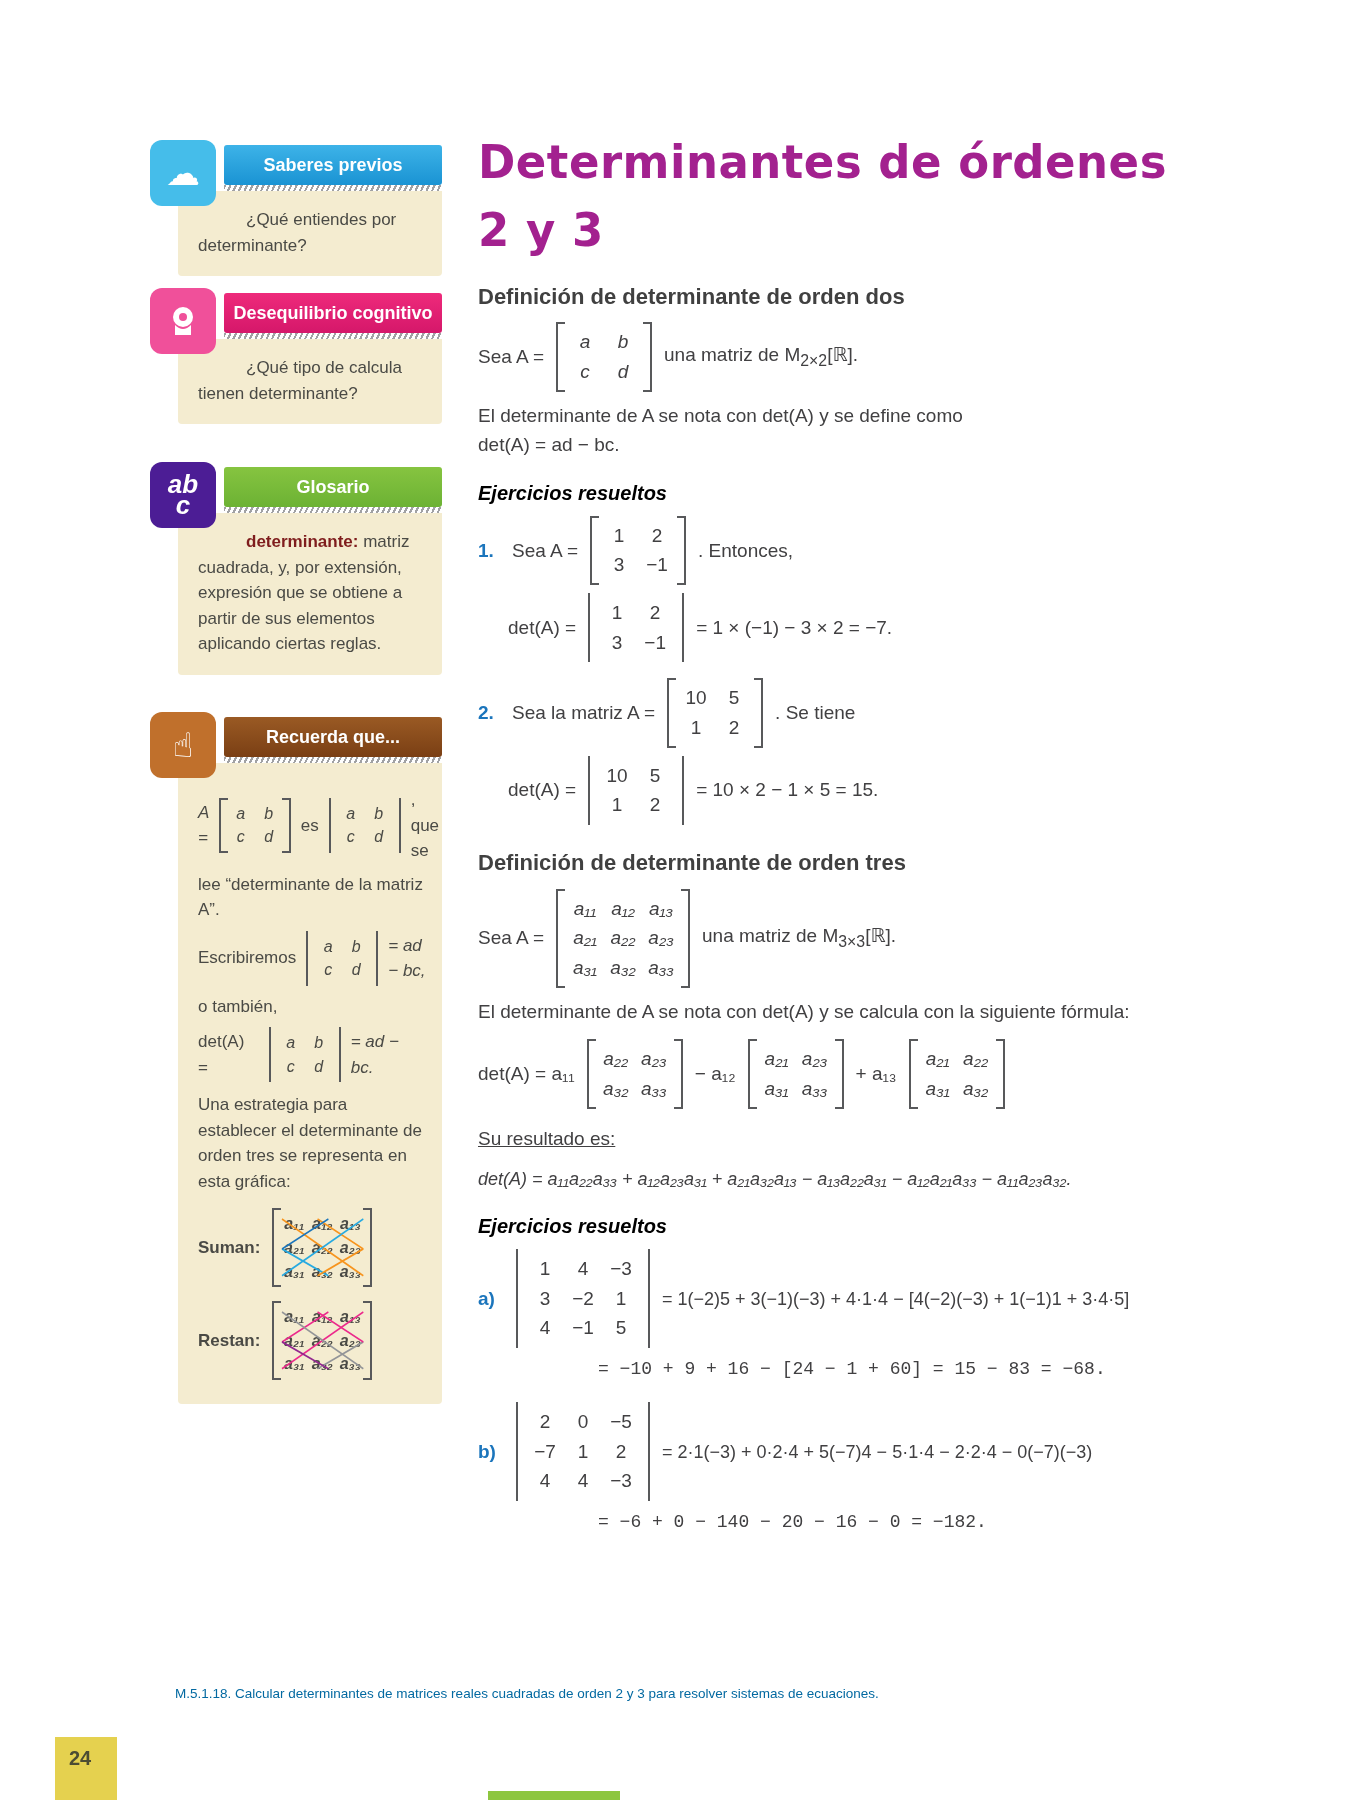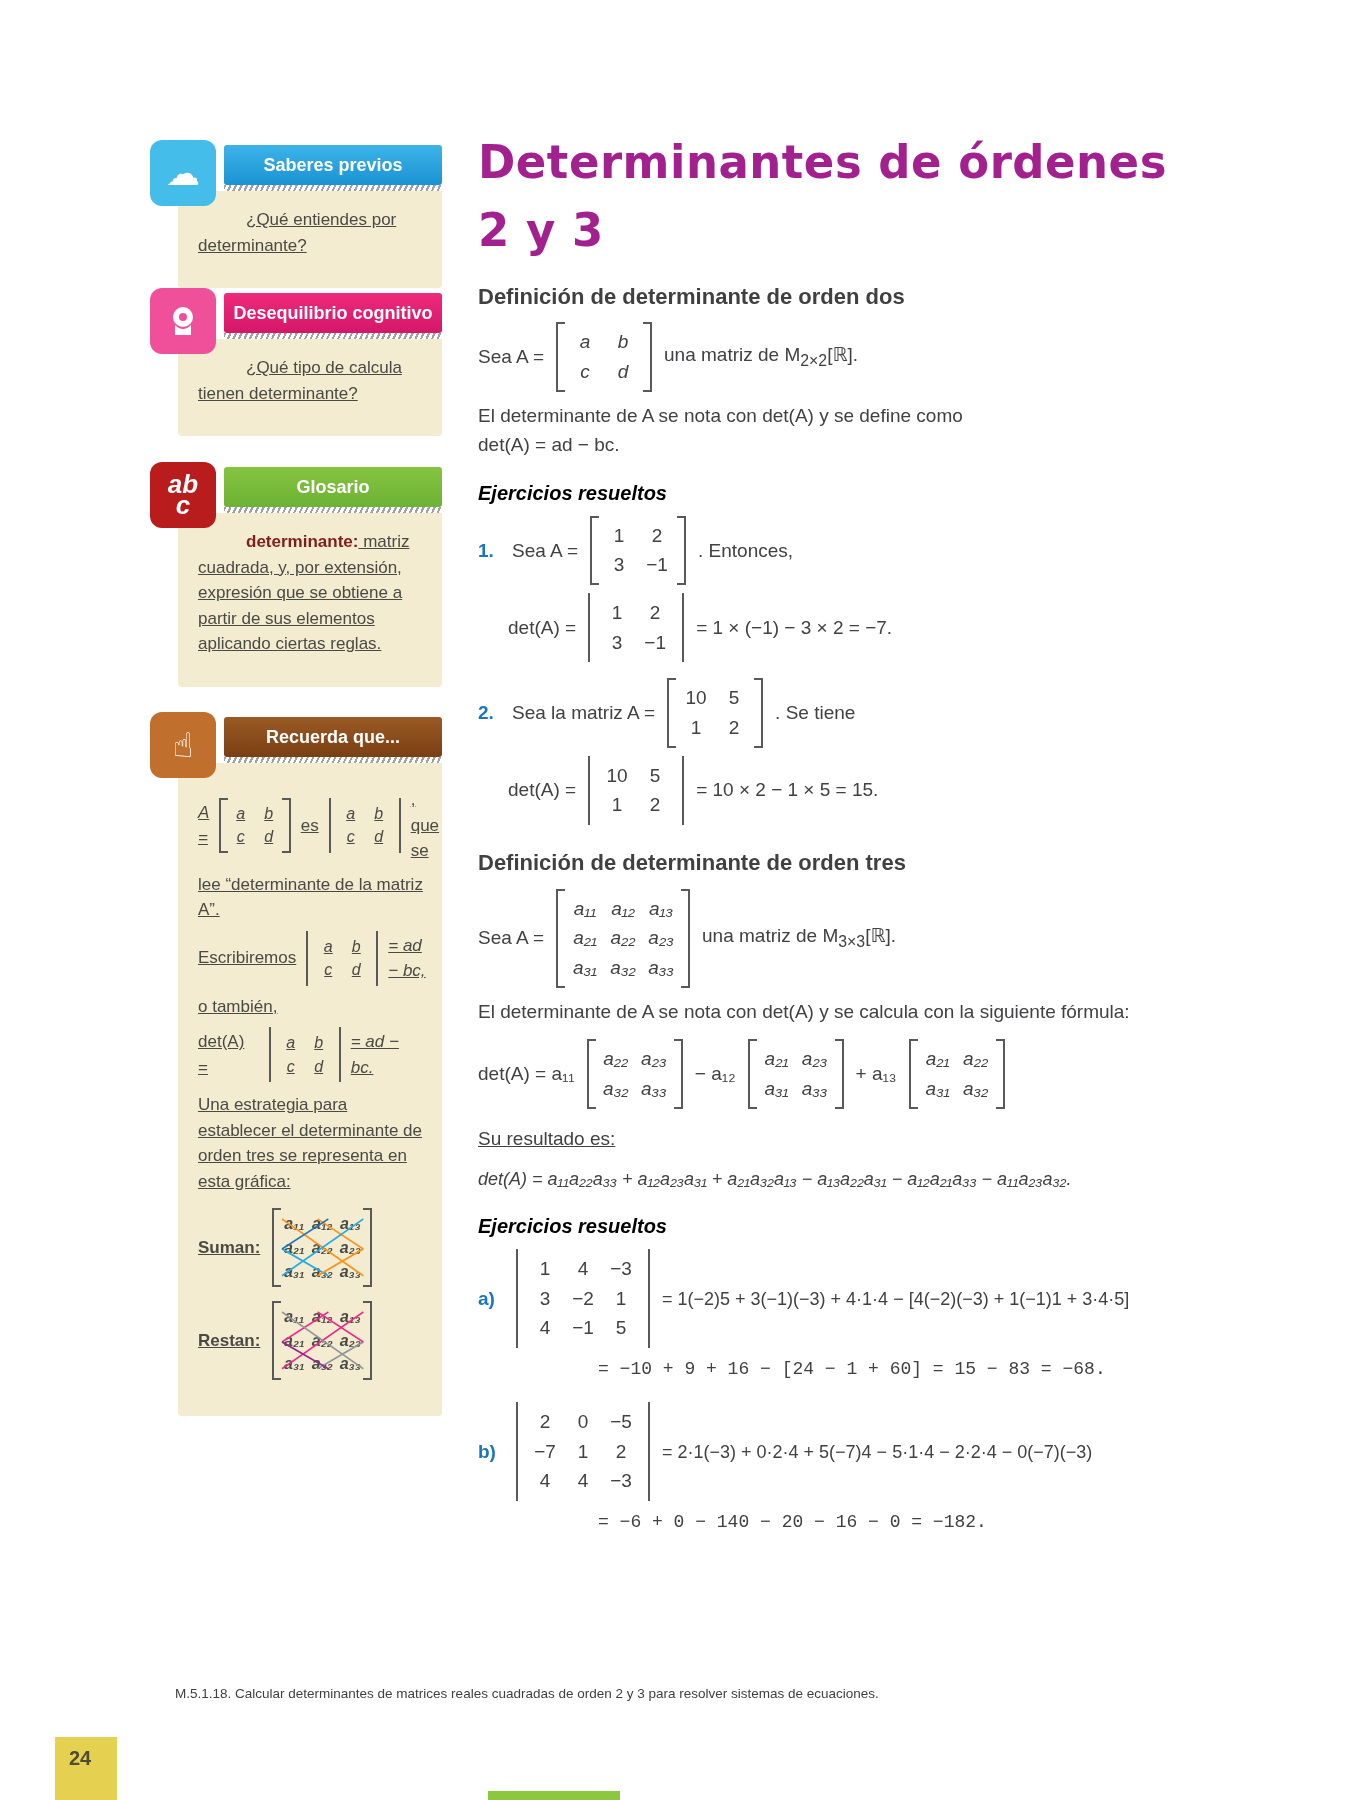--- a/index.html
+++ b/index.html
@@ -8,25 +8,25 @@
 
   
   .sidebar{position:absolute;left:150px;top:140px;width:292px;}
   .sbox{position:absolute;left:0;width:292px;}
   .sbox-icon{position:absolute;left:0;top:0;width:66px;height:66px;border-radius:12px;
              display:flex;align-items:center;justify-content:center;color:#fff;z-index:3;}
   .sbox-icon .glyph{font-size:34px;line-height:1;font-family:"DejaVu Sans",sans-serif;}
   .sbox-hdr{margin-left:74px;height:40px;margin-top:5px;display:flex;align-items:center;justify-content:center;
             color:#fff;font-weight:bold;font-size:18px;border-radius:3px;position:relative;z-index:2;}
   .hatch{margin-left:74px;height:7px;background:repeating-linear-gradient(115deg,#6d6e71 0 2px,transparent 2px 5px);opacity:.65;}
-  .sbody{margin-left:28px;background:#f4ecd0;padding:16px 16px 30px 20px;font-size:17px;line-height:1.5;color:#4a4a45;border-radius:0 0 4px 4px;margin-top:-1px;position:relative;z-index:1;text-decoration:underline;}
+  .sbody{margin-left:28px;background:#f4ecd0;padding:16px 16px 18px 20px;font-size:17px;line-height:1.5;color:#4a4a45;border-radius:0 0 4px 4px;margin-top:-1px;position:relative;z-index:1;}
   .indent-p{text-indent:48px;}
   .ic-blue{background:#45bdea;}   .hdr-blue{background:linear-gradient(#3db3e8,#1a93d3);}
   .ic-pink{background:#f0509a;}   .hdr-pink{background:linear-gradient(#ee2a7b,#d5176a);}
-  .ic-green{background:#b91c1c;}  .hdr-green{background:linear-gradient(#86c440,#6cb234);}
+  .ic-green{background:#4c1d95;}  .hdr-green{background:linear-gradient(#86c440,#6cb234);}
   .ic-brown{background:#c0702c;}  .hdr-brown{background:linear-gradient(#9a5a24,#7a3f14);}
   .gloss-term{color:#7f1d1d;font-weight:bold;}
   .abc{font-weight:bold;font-size:26px;line-height:.8;text-align:center;font-style:italic;}
 
   
   .bmatrix,.vmatrix{display:inline-flex;flex-direction:column;justify-content:center;
                     padding:5px 10px;margin:0 6px;position:relative;vertical-align:middle;}
   .bmatrix::before{content:"";position:absolute;left:0;top:0;bottom:0;width:7px;
                    border:2px solid #58595b;border-right:none;}
   .bmatrix::after{content:"";position:absolute;right:0;top:0;bottom:0;width:7px;
@@ -50,21 +50,21 @@
   .num{color:#1b75bc;font-weight:bold;min-width:28px;}
   .lab{color:#1b75bc;font-weight:bold;min-width:26px;}
   .indent1{margin-left:30px;}
   .expr{font-size:18px;white-space:nowrap;}
   .cont-line{margin:4px 0 18px 120px;font-size:18px;font-family:Liberation Mono, monospace;}
   .sumrow{display:flex;align-items:center;gap:8px;margin:14px 0 6px 0;font-weight:bold;}
   .diagwrap{position:relative;display:inline-block;}
   .diagwrap svg{position:absolute;inset:0;width:100%;height:100%;pointer-events:none;}
 
   
-  .footer{position:absolute;left:175px;top:1686px;font-size:13.5px;color:#404040;}
+  .footer{position:absolute;left:175px;top:1686px;font-size:13.5px;color:#0369a1;}
   .pagenum-tab{position:absolute;left:55px;top:1737px;width:62px;height:63px;background:#e5d14f;
                color:#4d4d33;font-size:20px;font-weight:bold;padding:10px 0 0 14px;box-sizing:border-box;}
   .green-strip{position:absolute;left:488px;top:1791px;width:132px;height:9px;background:#8dc63f;}
 </style>
 </head>
 <body>
 
 <div class="page">
 
   <aside class="sidebar">

